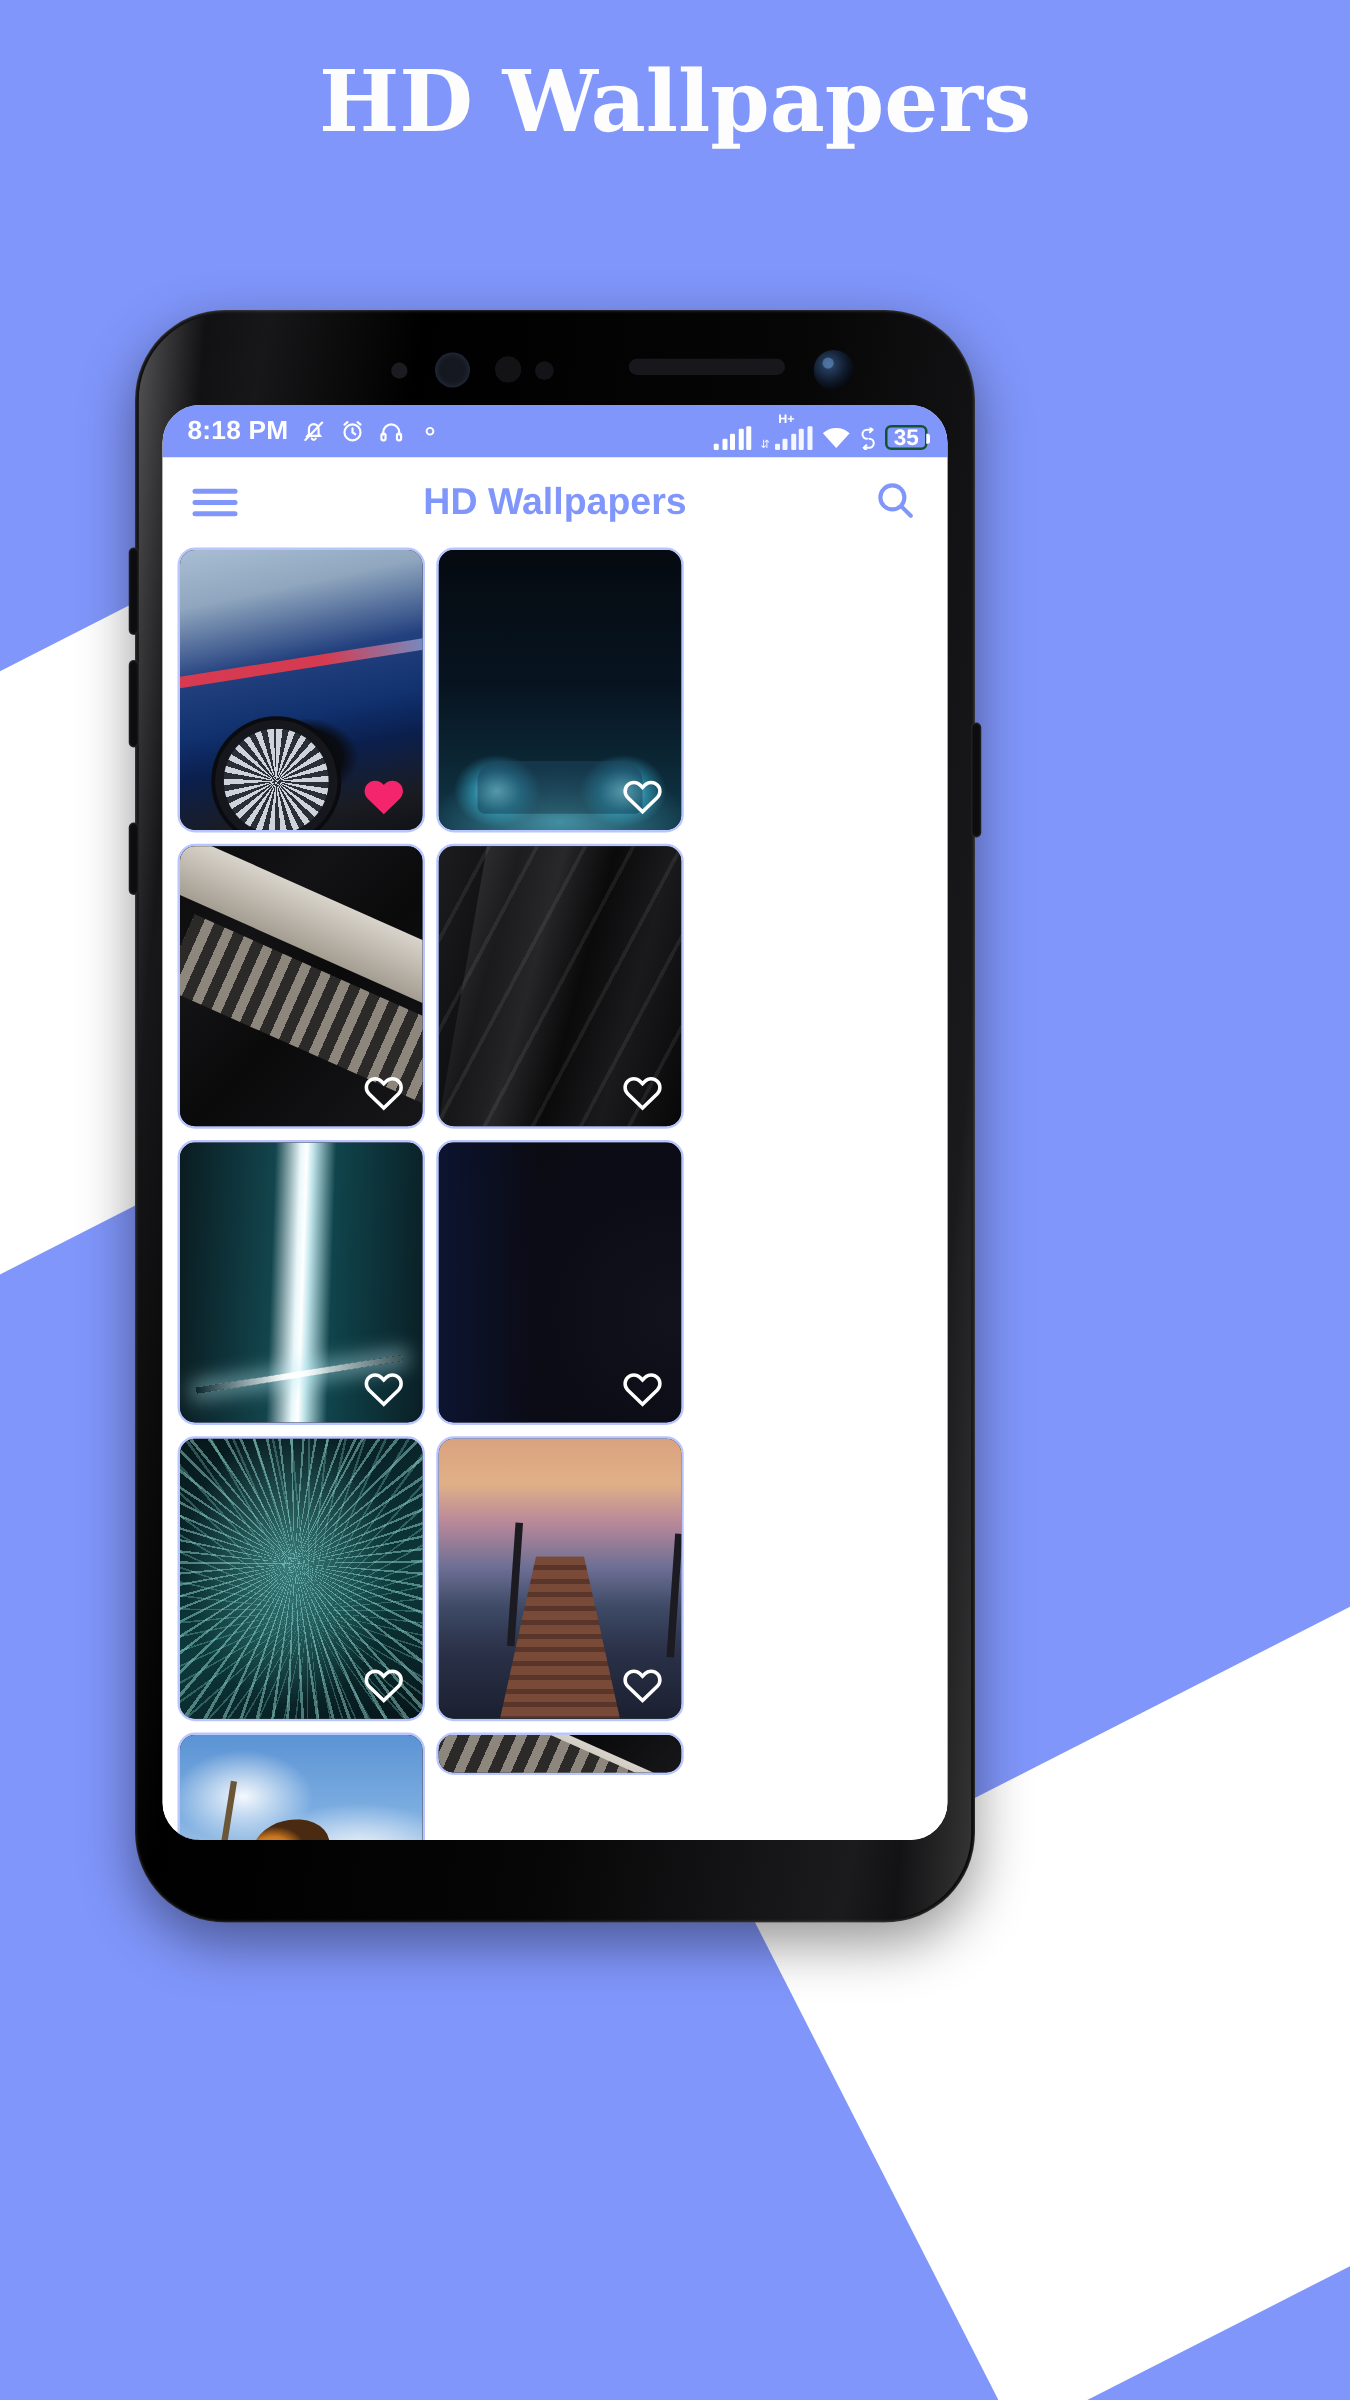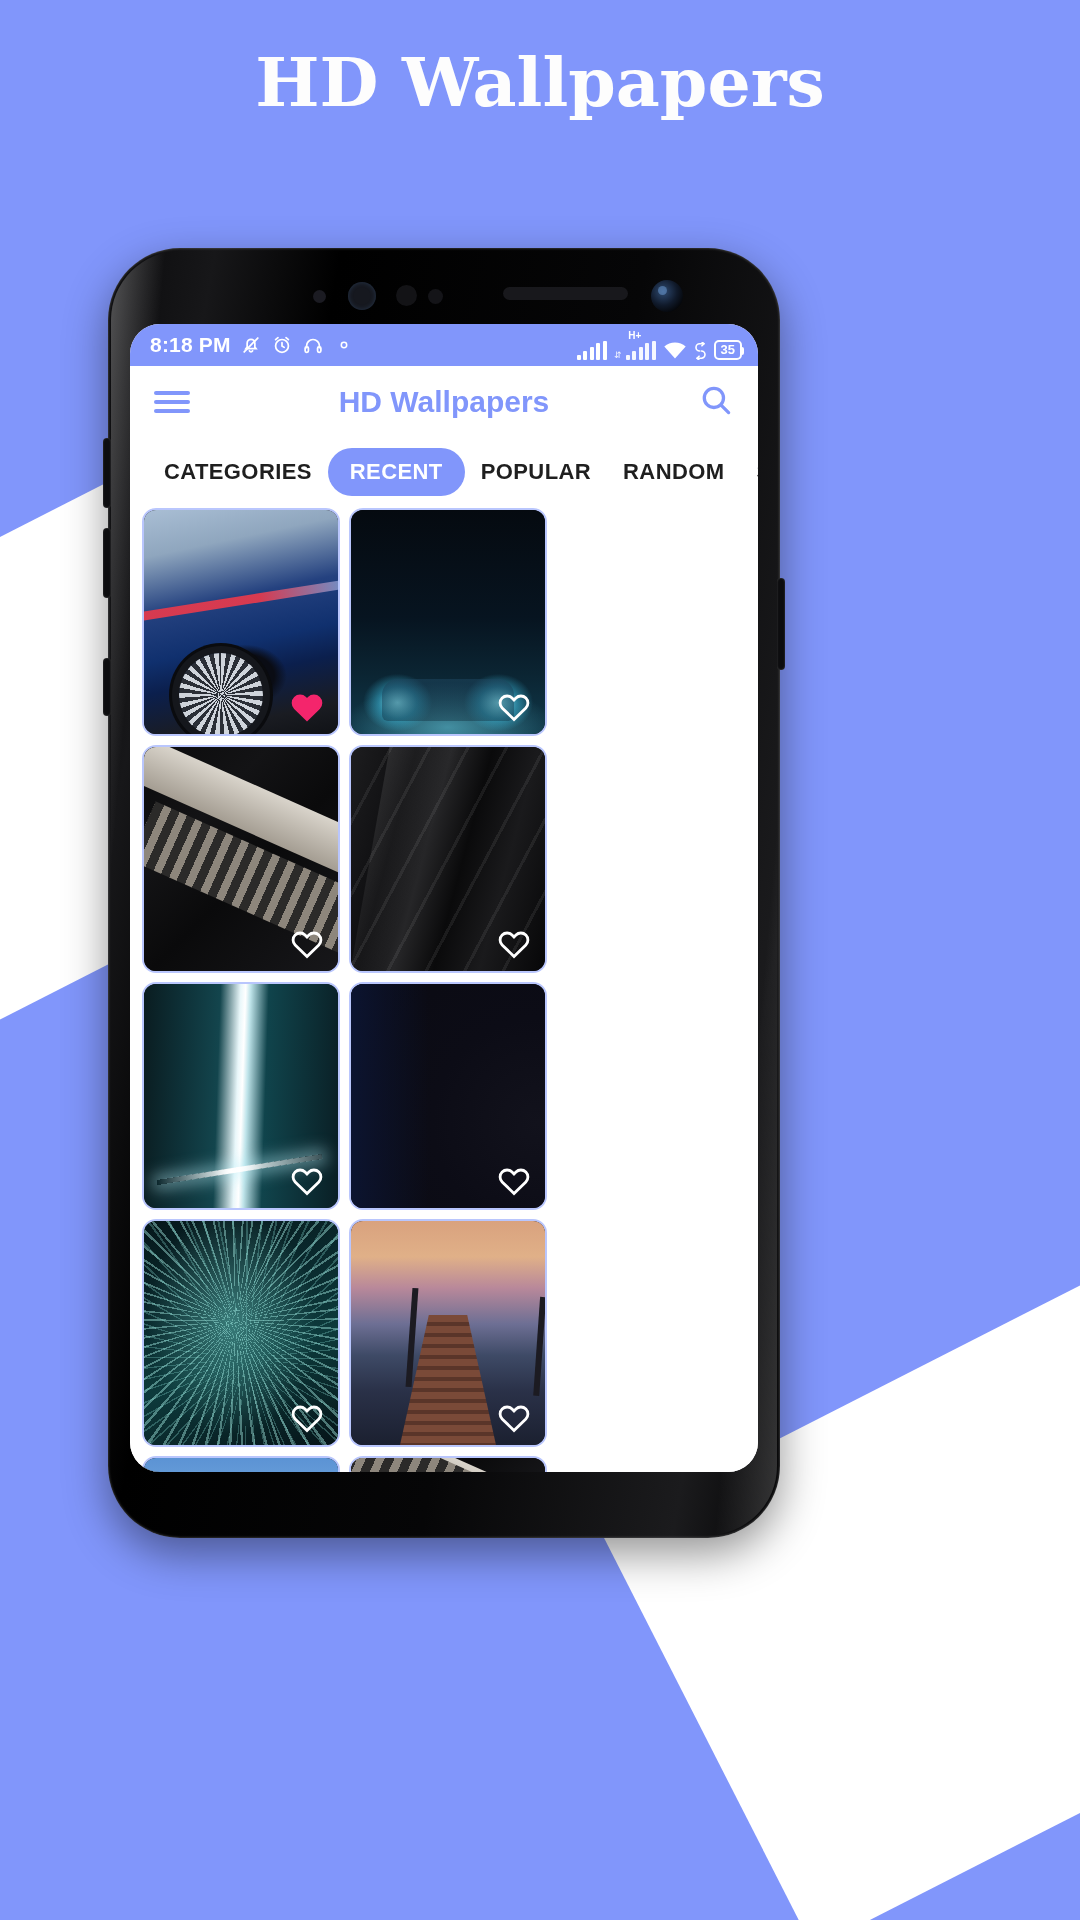--- a/index.html
+++ b/index.html
@@ -111,22 +111,22 @@
   .sig i:nth-child(1){height:5px;} .sig i:nth-child(2){height:9px;}
   .sig i:nth-child(3){height:13px;} .sig i:nth-child(4){height:17px;}
   .sig i:nth-child(5){height:19px;}
   .sig.dim i { opacity:.92; }
   .sig-wrap { position:relative; display:flex; flex-direction:column; align-items:center; }
   .hplus { font-size:10px; font-weight:700; line-height:9px; margin-bottom:1px; }
   .sigrow { display:flex; align-items:flex-end; gap:3px; }
   .arrows { font-size:9px; line-height:9px; opacity:.9; margin-right:1px; }
 
   .battery {
-    border:2px solid #ffffff; border-radius:5px;
-    font-size:13px; font-weight:700; color:#fff;
+    border:2px solid #14532d; border-radius:5px;
+    font-size:18px; font-weight:700; color:#fff;
     padding:1px 5px 1px 5px; line-height:14px; position:relative;
   }
   .battery::after {
     content:""; position:absolute; right:-4px; top:5px;
     width:3px; height:8px; background:#fff; border-radius:0 2px 2px 0;
   }
 
   
   .appbar {
     height:72px; background:#fff;
@@ -418,27 +418,20 @@
       </div>
       <div class="appbar-title">HD Wallpapers</div>
       <div class="search-btn">
         <svg width="36" height="36" viewBox="0 0 24 24" fill="none" stroke="#8196fb" stroke-width="2.2" stroke-linecap="round">
           <circle cx="10.6" cy="10.6" r="6.4"></circle>
           <line x1="15.4" y1="15.4" x2="20.4" y2="20.4"></line>
         </svg>
       </div>
     </div>
 
-    <div class="tabs">
-      <div class="tab">CATEGORIES</div>
-      <div class="tab active">RECENT</div>
-      <div class="tab">POPULAR</div>
-      <div class="tab">RANDOM</div>
-      <div class="tab">ST</div>
-    </div>
 
     <div class="grid">
 
       <div class="card">
         <div class="art w-car1"></div>
         <svg class="heart" viewBox="0 0 24 22" fill="#f4256c" stroke="#f4256c" stroke-width="2">
           <path d="M12 20.2 3.6 12a4.9 4.9 0 0 1 0-7 4.9 4.9 0 0 1 7 0l1.4 1.4L13.4 5a4.9 4.9 0 0 1 7 0 4.9 4.9 0 0 1 0 7z"></path>
         </svg>
       </div>
 

